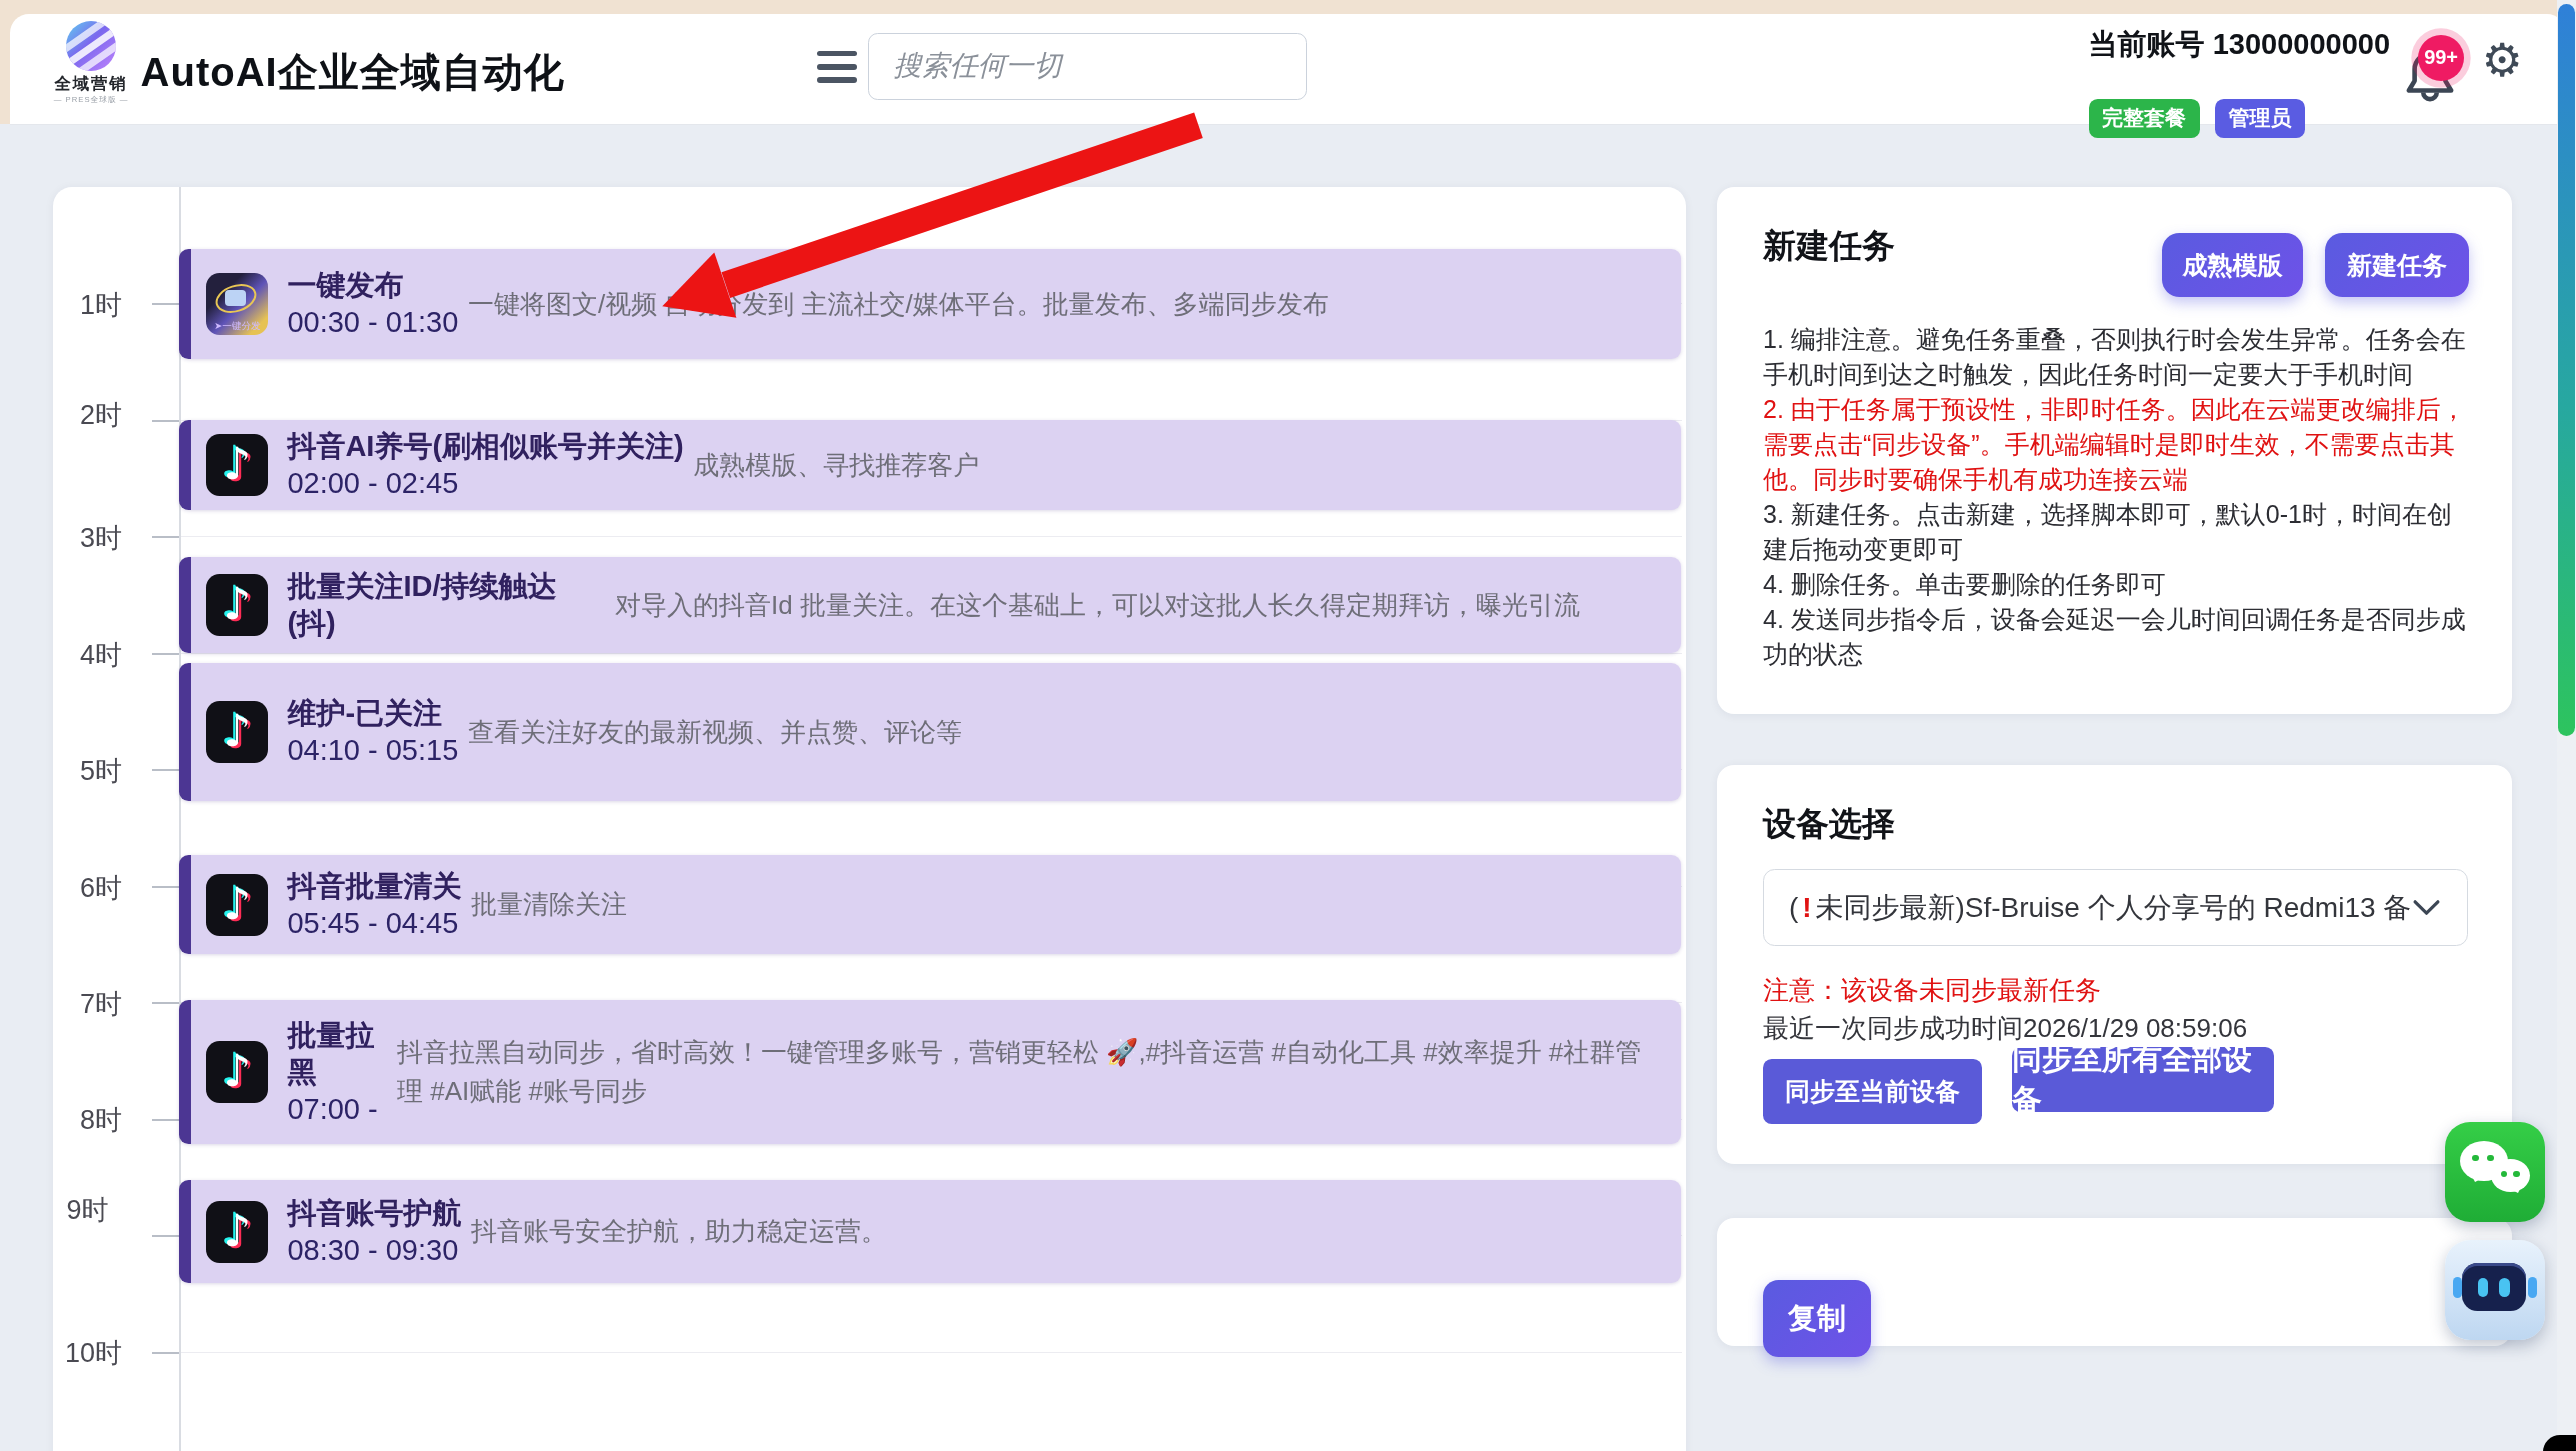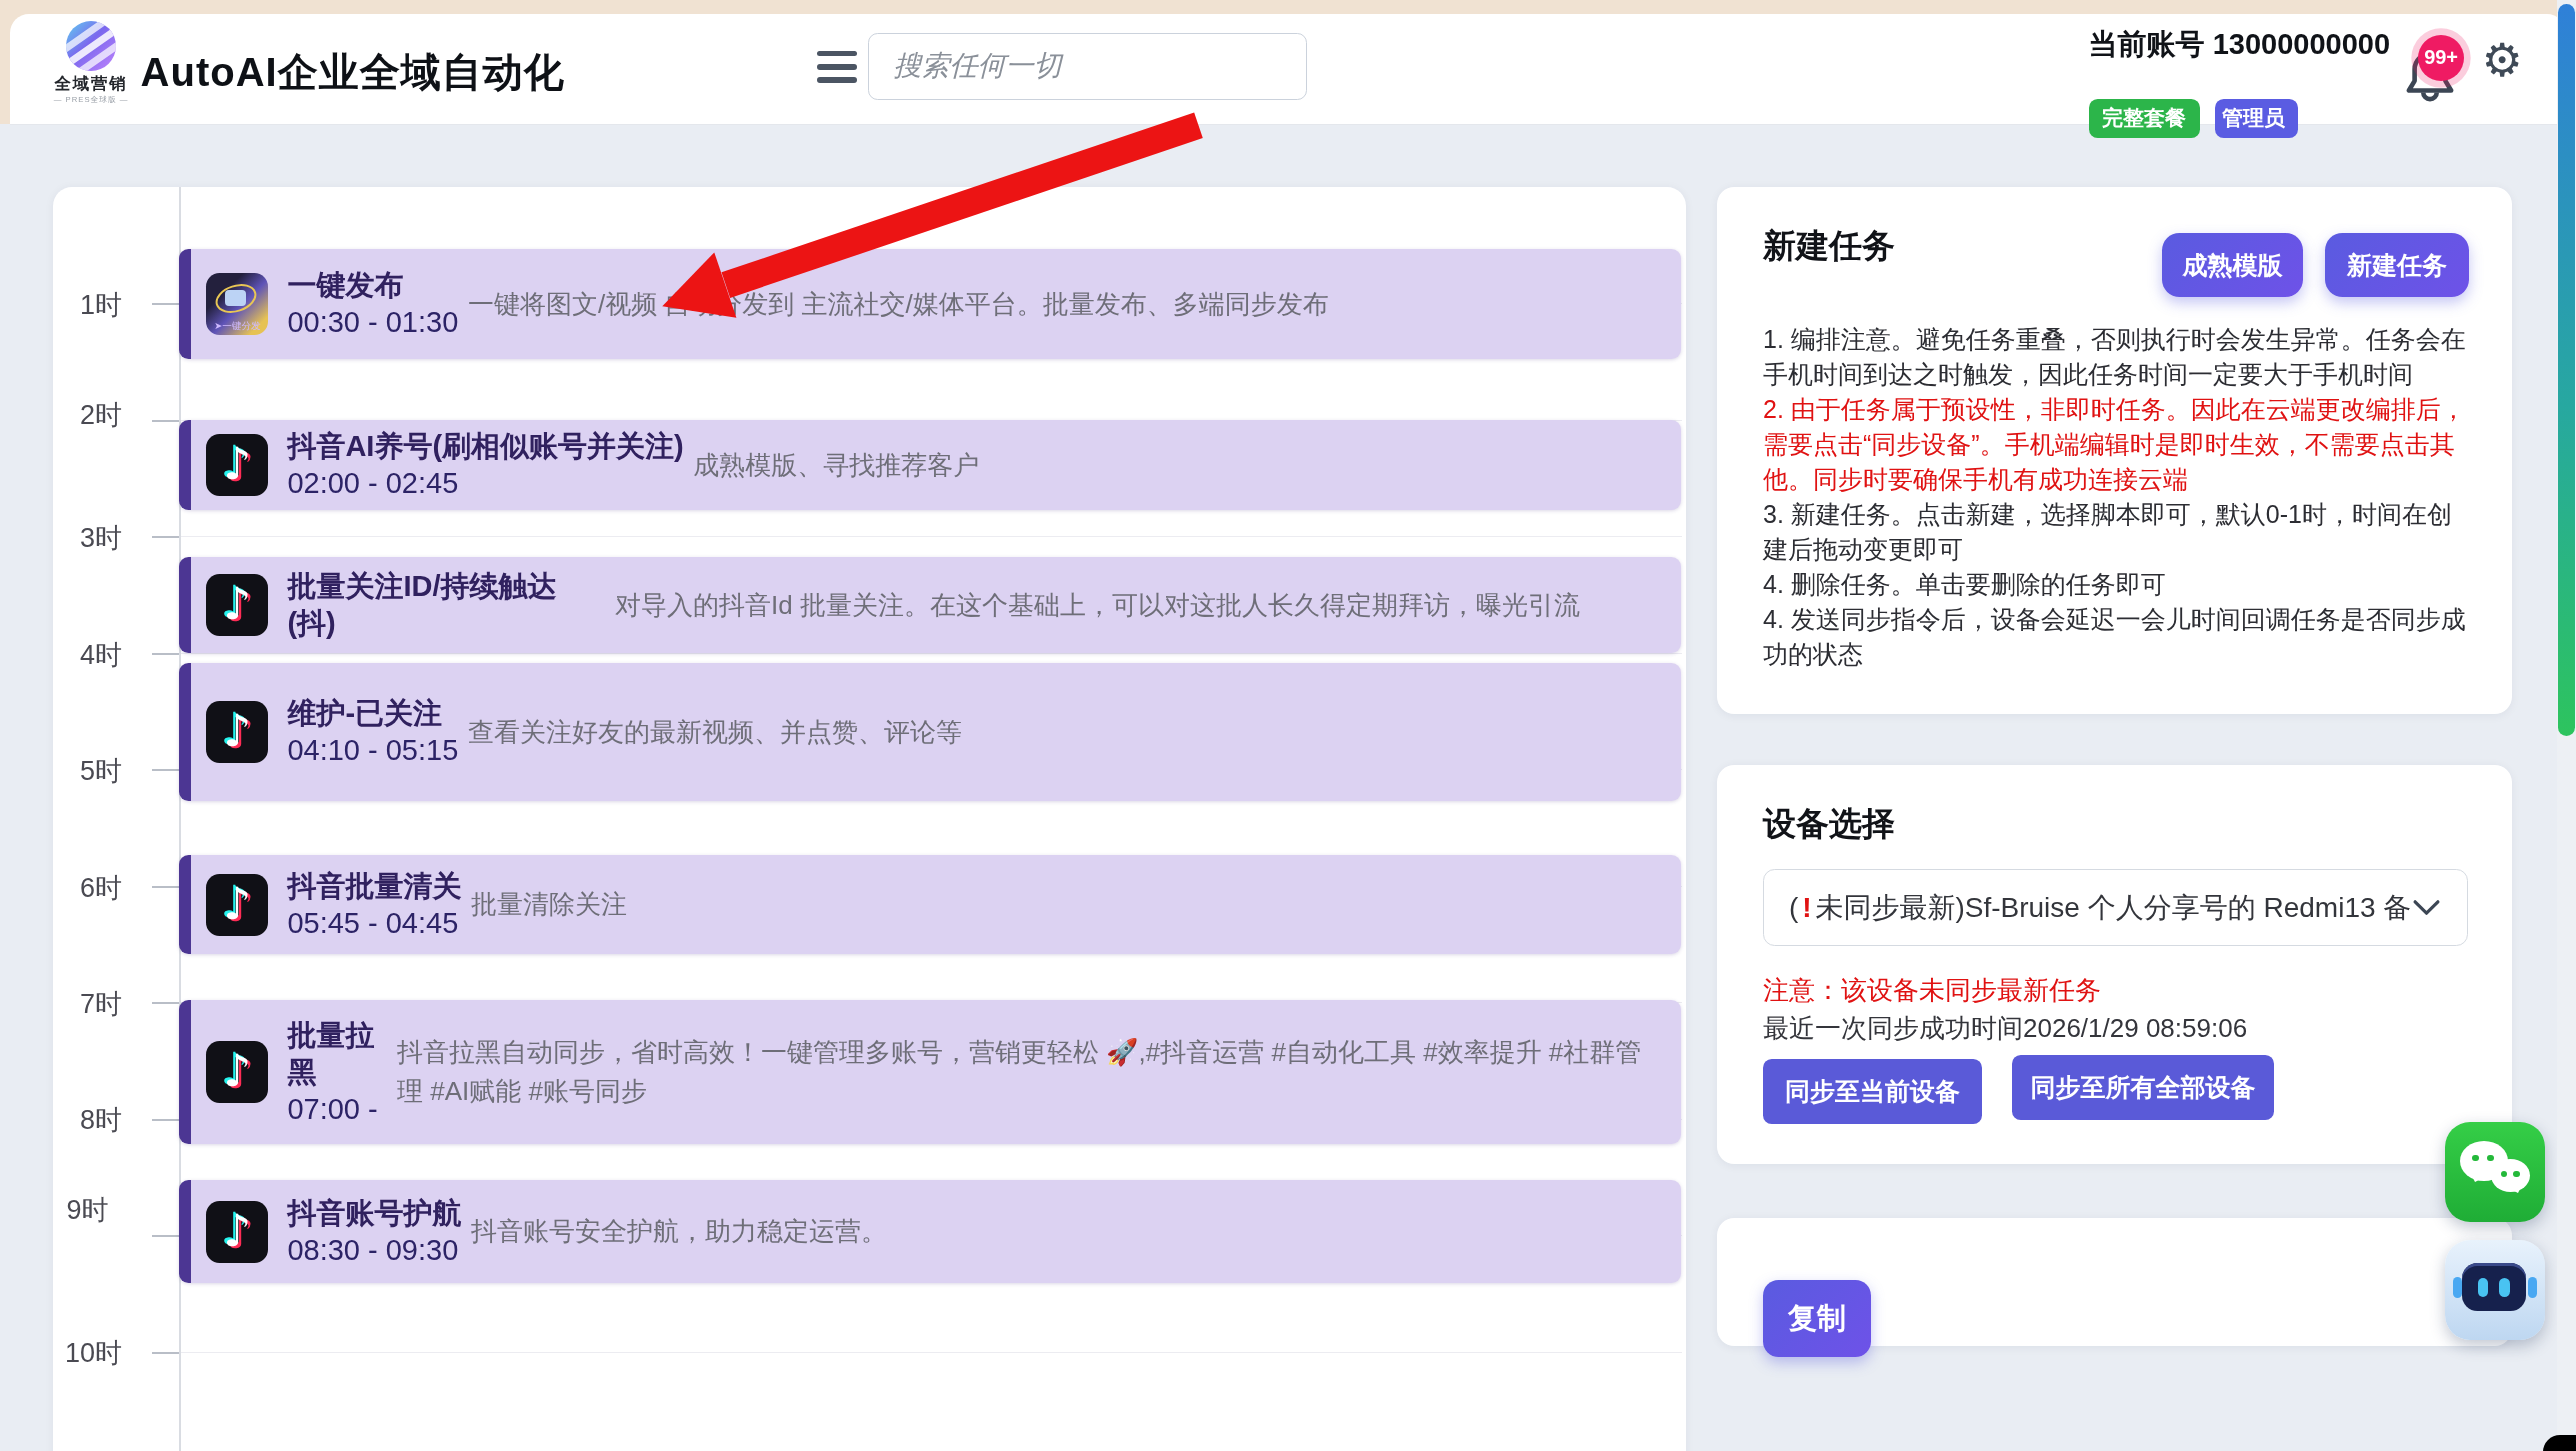--- a/index.html
+++ b/index.html
@@ -32,21 +32,21 @@
   .search-box input{ width:100%; height:100%; border:none; outline:none; background:transparent;
     font-style:italic; font-size:28px; color:#6b7280; padding:0 25px;
     font-family:"Liberation Sans","DejaVu Sans",sans-serif; }
   .search-box input::placeholder{ color:#8a9099; }
 
   .account { position:absolute; left:2079px; top:11.6px; width:318px; }
   .account-label { font-size:29px; font-weight:bold; color:#101318; white-space:nowrap; }
   .badge-row { margin-top:9.6px; display:flex; gap:15.4px; }
   .badge { font-size:21px; font-weight:bold; color:#fff; padding:5.8px 13.5px; border-radius:8.7px; white-space:nowrap;margin-top:24px; }
   .badge.green { background:#2cb54a; }
-  .badge.purple { background:#5a5ce2;padding-left:7px; }
+  .badge.purple { background:#5a5ce2; }
 
   .bell-wrap { position:absolute; left:2395px; top:27px; width:54px; height:62px; cursor:pointer; }
   .notif-badge { position:absolute; left:13.5px; top:-5.8px; min-width:46px; height:46px; border-radius:50%;
     background:#ef1b63; box-shadow:0 0 0 6.7px rgba(239,27,99,.22);
     color:#fff; font-size:20px; font-weight:bold; display:flex; align-items:center; justify-content:center; z-index:2; }
   .gear { position:absolute; left:2472px; top:23px; font-size:46px; color:#3f4a57; cursor:pointer; line-height:1; }
 
   
   .timeline-card { position:absolute; left:53px; top:187px; width:1633px; height:1328px;
     background:#fff; border-radius:19px; box-shadow:0 1.9px 9.6px rgba(25,35,60,.06); z-index:2; overflow:hidden; }
@@ -87,21 +87,21 @@
   .note { font-size:25px; line-height:35px; color:#2c2d33; }
   .note.red { color:#e01212; }
 
   .device-select { position:absolute; left:46px; top:104px; width:705px; height:77px; border:1.9px solid #d5dae1;
     border-radius:11.6px; display:flex; align-items:center; padding:0 25px; cursor:pointer; background:#fff; }
   .device-select .sel-text { font-size:28px; color:#33353b; white-space:nowrap; overflow:hidden; flex:1; }
   .device-select .alert { color:#e01212; font-weight:bold; margin:0 3.9px; }
   .device-warning { position:absolute; left:46px; top:208px; font-size:26px; color:#e01212; }
   .device-sync { position:absolute; left:46px; top:246px; font-size:26px; color:#34353b; }
   #btn-sync-current { position:absolute; left:46px; top:294px; width:219px; height:65px; border-radius:8.7px; font-size:25px; background:#5a5ad8; }
-  #btn-sync-all { position:absolute; left:295px; top:290px; width:262px; height:65px; border-radius:8.7px; font-size:25px; background:#5a5ad8; }
+  #btn-sync-all { position:absolute; left:295px; top:282px; width:262px; height:65px; border-radius:8.7px; font-size:30px; background:#5a5ad8; }
   #btn-copy { position:absolute; left:46px; top:62px; width:108px; height:77px; border-radius:15.4px; font-size:29px; }
 
   
   .float-icon { position:absolute; width:100px; height:100px; border-radius:25px; z-index:8; cursor:pointer;
     box-shadow:0 5.8px 15.4px rgba(20,40,80,.25); }
   #wechat { left:2445px; top:1122px; background:linear-gradient(180deg,#35ce47,#1fad36); }
   .wx-bub { position:absolute; background:#fff; border-radius:50%; }
   .wx-b1 { left:15.4px; top:19px; width:48px; height:40px; }
   .wx-b1::after { content:""; position:absolute; left:7.7px; bottom:-7.7px; border:7.7px solid transparent; border-top-color:#fff; transform:rotate(18deg); }
   .wx-b2 { left:46px; top:37px; width:39px; height:33px; }

